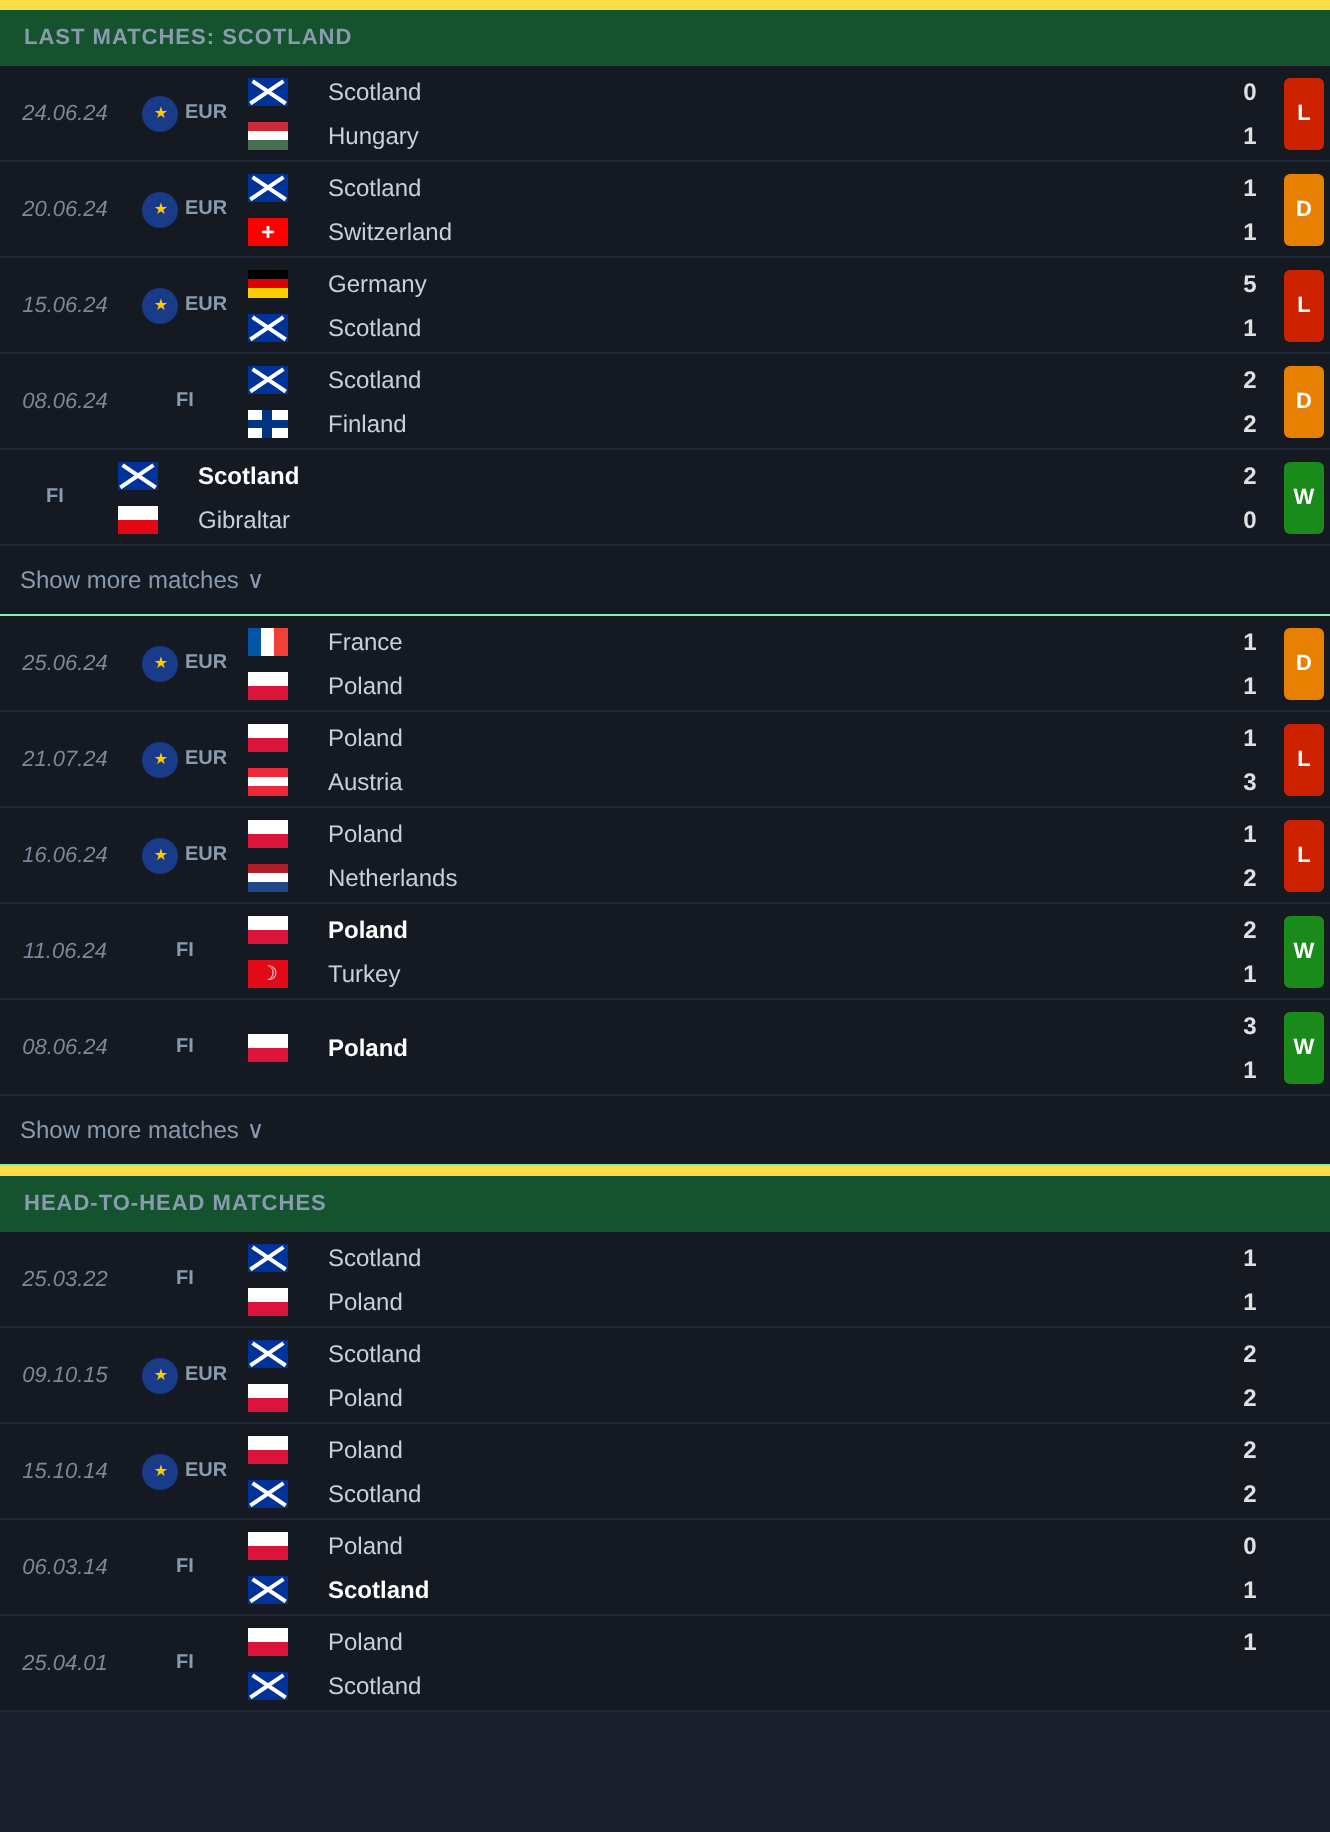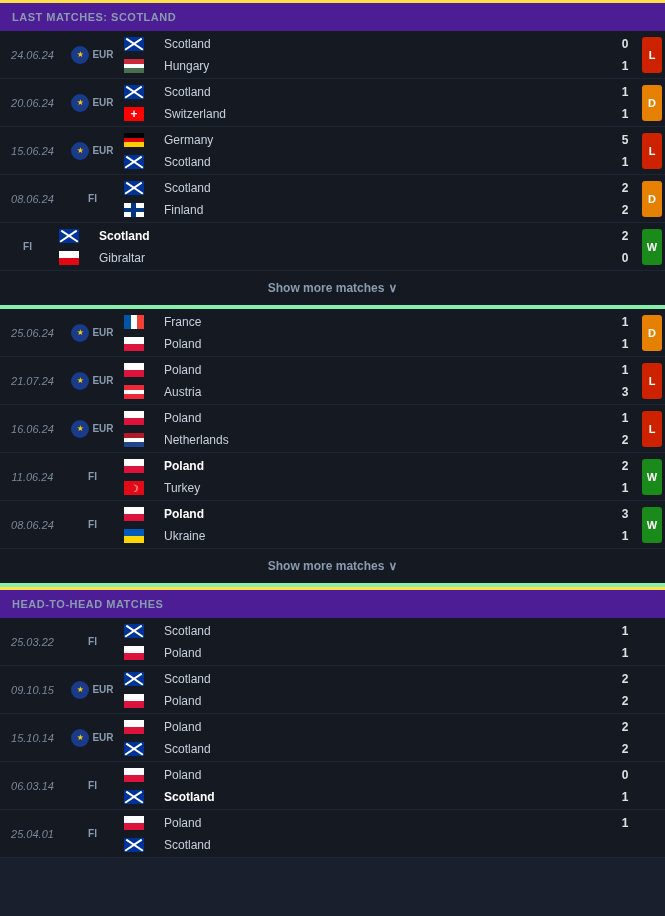--- a/index.html
+++ b/index.html
@@ -5,26 +5,26 @@
     * { margin: 0; padding: 0; box-sizing: border-box; }
     body {
       background: #1a1f2e;
       color: #e0e0e0;
       font-family: Arial, sans-serif;
       font-size: 12px;
       width: 665px;
     }
 
     .section-header {
-      background: #4c1d95;
+      background: #14532d;
       color: #8a9bb0;
       font-size: 11px;
       font-weight: bold;
       padding: 8px 12px;
-      border-top: 3px solid #fde047;
+      border-top: 5px solid #fde047;
       letter-spacing: 0.5px;
     }
 
     .flag {
       width: 20px;
       height: 14px;
       display: inline-block;
       flex-shrink: 0;
       position: relative;
       overflow: hidden;
@@ -151,28 +151,27 @@
     }
 
     .team-name.bold {
       color: #ffffff;
       font-weight: bold;
     }
 
     .show-more {
       display: flex;
       align-items: center;
-      justify-content: center;
+      justify-content: flex-start;
       padding: 10px;
       color: #8a9bb0;
       font-size: 12px;
       cursor: pointer;
       gap: 4px;
-      border-bottom: 4px solid #86efac;
-      font-weight: bold;
+      border-bottom: 1px solid #86efac;
     }
 
     .match-block {
       background: #141922;
     }
 
     .inner-row {
       display: flex;
       align-items: stretch;
       border-bottom: 1px solid #1e2535;
@@ -518,24 +517,20 @@
       <div class="date-area">08.06.24</div>
       <div class="comp-area">
 
         <span class="fi-label">FI</span>
       </div>
       <div class="teams-area">
         <div class="t-row">
           <div class="flag flag-poland"></div>
           <span class="team-name bold">Poland</span>
         </div>
-        <div class="t-row">
-          <div class="flag flag-ukraine"></div>
-          <span class="team-name ">Ukraine</span>
-        </div>
       </div>
       <div class="scores-area">
         <div class="s-val">3</div>
         <div class="s-val">1</div>
       </div>
       <div class="badge-area">
            <div class="rbadge W">W</div>
          </div>
     </div>
       </div>

